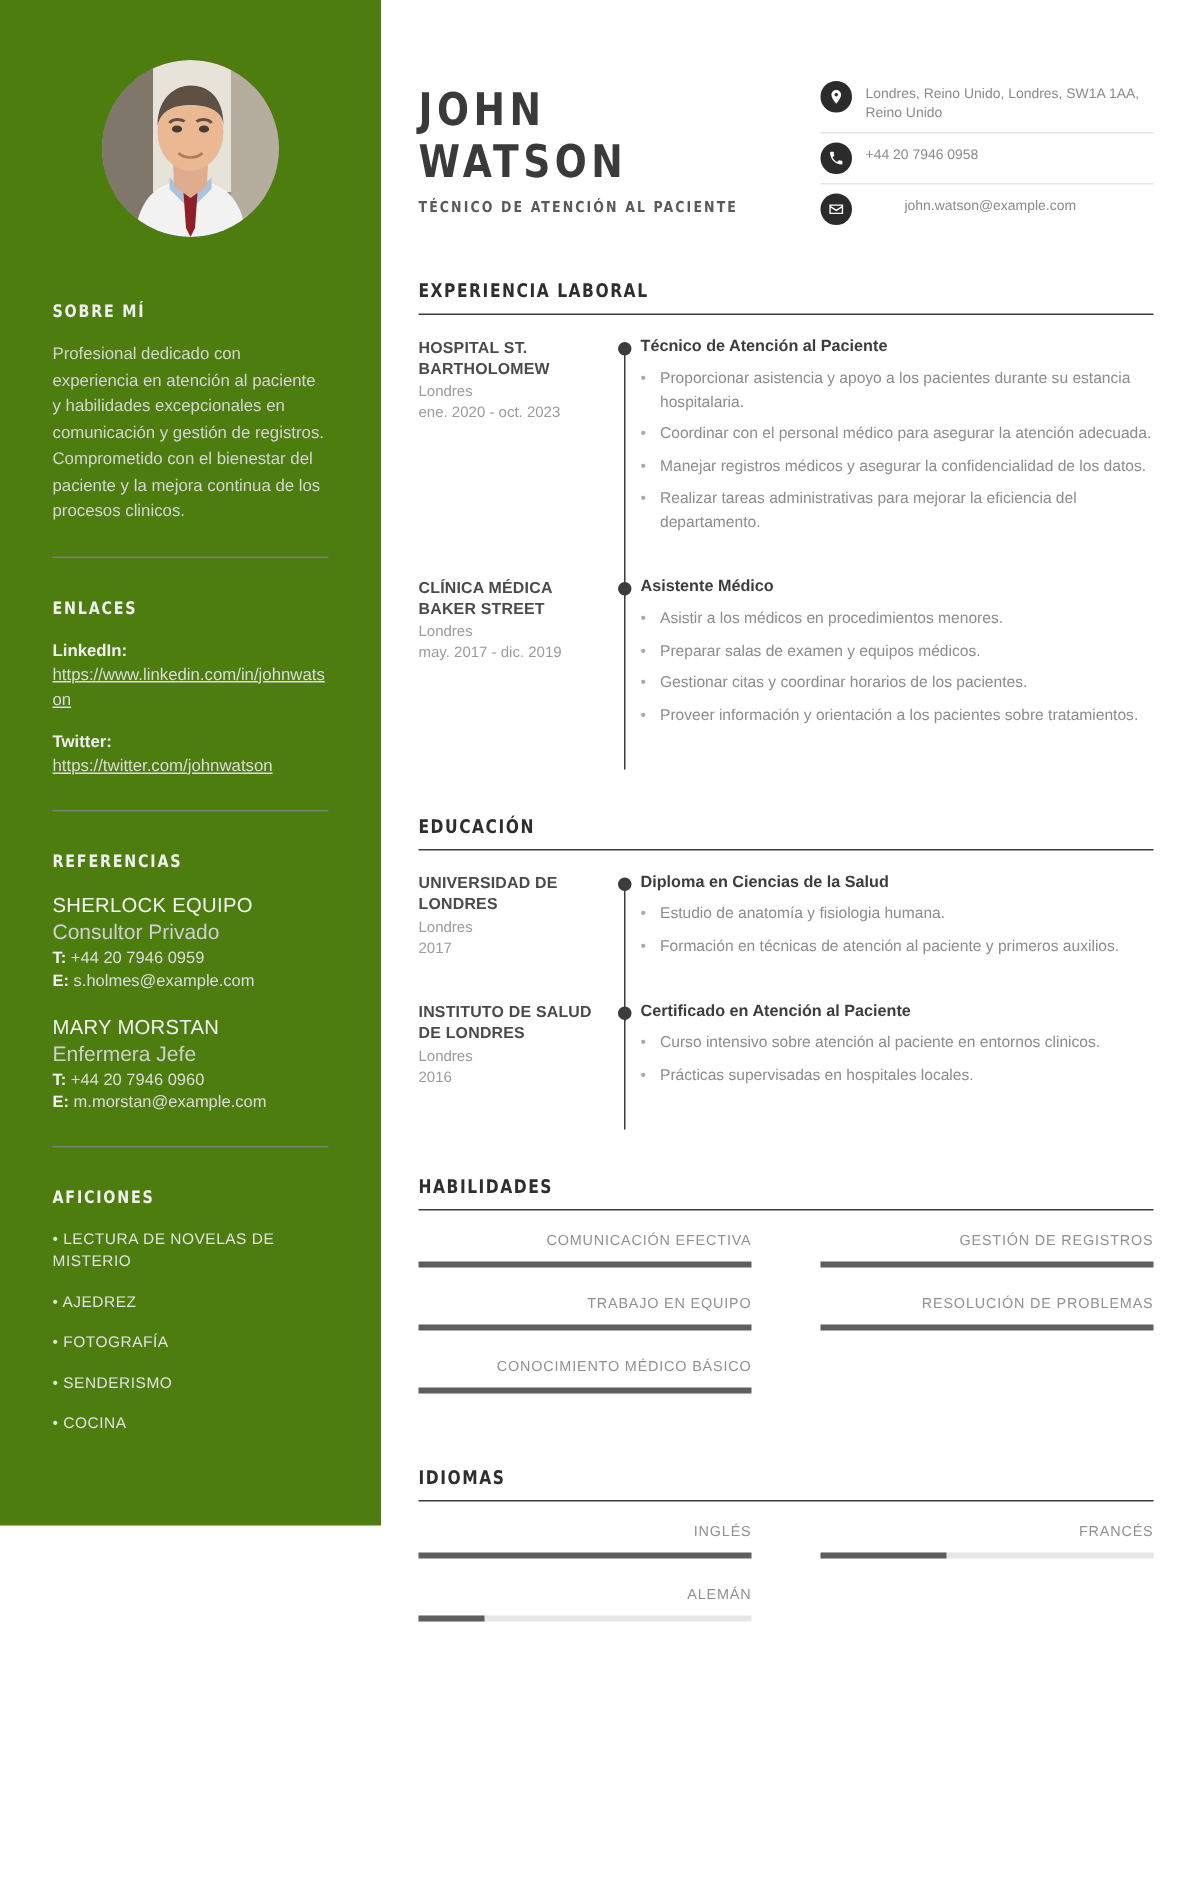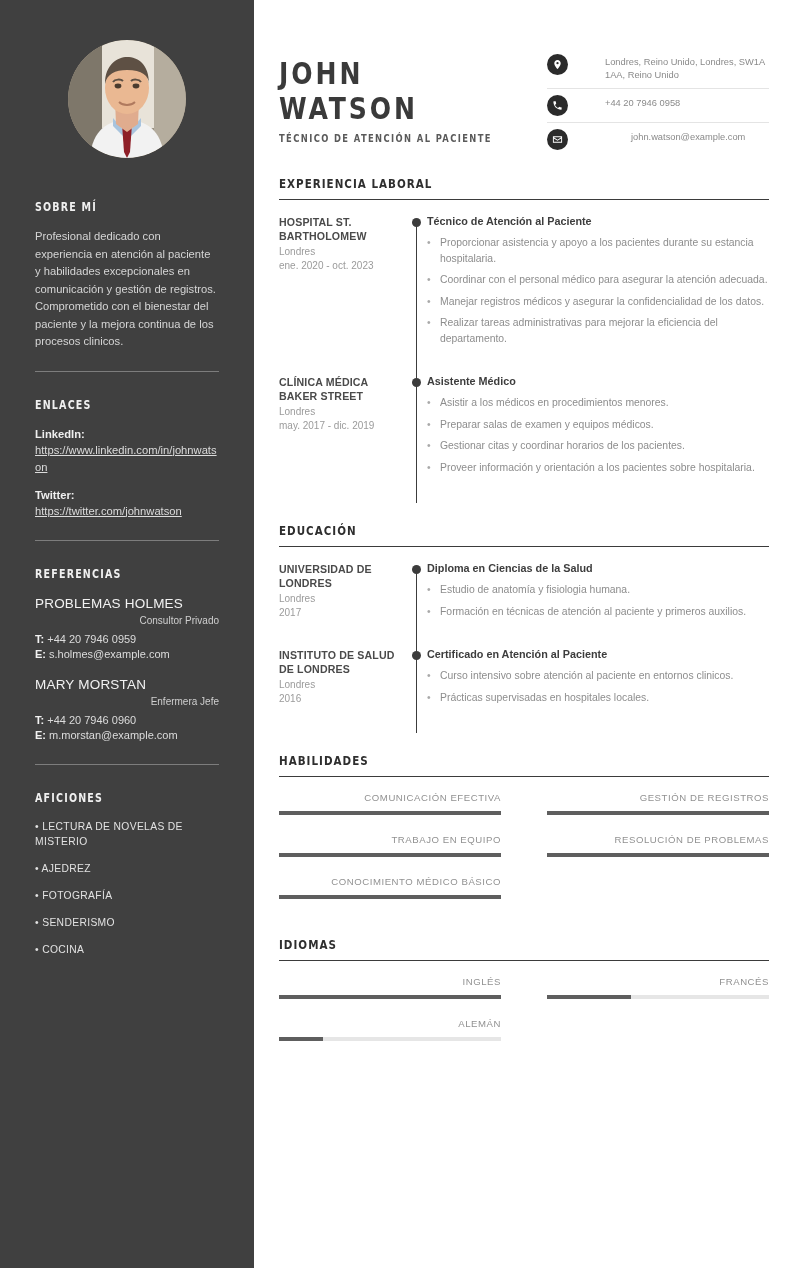--- a/index.html
+++ b/index.html
@@ -6,22 +6,22 @@
   html, body {
     width: 794px; height: 1268px;
     background: #ffffff;
     font-family: "Liberation Sans", sans-serif;
     overflow: hidden;
   }
   .page { position: relative; width: 794px; height: 1268px; display: flex; background:#fff; }
 
   
   .sidebar {
-    width: 254px; min-width: 254px; height: 1268px;
-    background: #404040;
+    width: 254px; min-width: 254px; height: 1017px;
+    background: #4d7c0f;
     padding: 0 35px;
     color: #d8d8d8;
   }
   .photo-wrap { width: 100%; display:flex; justify-content:center; padding-top: 40px; }
   .photo {
     width: 118px; height: 118px; border-radius: 50%;
     overflow: hidden; position: relative;
     background: #8b8071;
   }
   .photo svg { display:block; width:100%; height:100%; }
@@ -42,21 +42,21 @@
 
   .link-block { margin-bottom: 11px; }
   .link-label { font-size: 11.2px; font-weight: 700; color: #efefef; line-height: 16px; }
   .link-url {
     font-size: 11.2px; color: #dcdcdc; line-height: 17px;
     text-decoration: underline; word-break: break-all; display:block;
   }
 
   .ref-block { margin-bottom: 13px; }
   .ref-name { font-size: 13.5px; color: #f2f2f2; line-height: 18px; letter-spacing: .2px; }
-  .ref-role { font-size: 10px; color: #cfcfcf; line-height: 16px; margin-bottom: 3px; text-align: right; }
+  .ref-role { font-size: 14px; color: #cfcfcf; line-height: 16px; margin-bottom: 3px; }
   .ref-line { font-size: 11px; color: #dcdcdc; line-height: 15.5px; }
   .ref-line b { font-weight: 700; color: #f2f2f2; }
 
   .hobby { font-size: 10.3px; color: #e2e2e2; letter-spacing: .35px; line-height: 15px; margin-bottom: 12px; }
 
   
   .main { flex: 1; padding: 44px 25px 0 25px; position: relative; }
 
   .header { display: flex; justify-content: space-between; align-items: center; }
   .name {
@@ -72,23 +72,23 @@
     transform: scaleX(0.93); transform-origin: left center;
   }
   .contacts { width: 222px; margin-top: 4px; }
   .contact-row { display: flex; align-items: flex-start; padding: 6px 0; border-bottom: 1px solid #e4e4e4; }
   .contact-row:last-child { border-bottom: none; gap: 26px; }
   .cicon {
     width: 21px; height: 21px; border-radius: 50%; background: #2b2b2b;
     flex: 0 0 21px; margin-right: 9px; display:flex; align-items:center; justify-content:center;
   }
   .cicon svg { width: 11px; height: 11px; fill: #ffffff; }
-  .ctext { font-size: 9.3px; color: #8a8a8a; line-height: 13px; padding-top: 2px; margin-left: 28px; }
-
-  .sec { margin-top: 20px; }
+  .ctext { font-size: 9.3px; color: #8a8a8a; line-height: 13px; padding-top: 2px; }
+
+  .sec { margin-top: 30px; }
   .sec-title {
     font-family: "DejaVu Sans Condensed", "Liberation Sans Narrow", "Liberation Sans", sans-serif;
     font-size: 12.5px; font-weight: 700; letter-spacing: 1.1px;
     color: #2e2e2e; text-transform: uppercase; padding-bottom: 8px;
     transform: scaleX(0.92); transform-origin: left center;
   }
   .sec-rule { height: 1px; background: #3b3b3b; margin-bottom: 14px; }
 
   .entry { display: flex; position: relative; }
   .entry-left { width: 128px; min-width: 128px; padding-right: 12px; padding-top: 1px; }
@@ -166,21 +166,21 @@
         <div class="link-label">Twitter:</div>
         <a class="link-url" href="#">https://twitter.com/johnwatson</a>
       </div>
       <div class="divider"></div>
     </section>
 
     <section class="side-sec">
       <div class="side-h">REFERENCIAS</div>
 
       <div class="ref-block">
-        <div class="ref-name">PROBLEMAS HOLMES</div>
+        <div class="ref-name">SHERLOCK EQUIPO</div>
         <div class="ref-role">Consultor Privado</div>
         <div class="ref-line">
           <b>T:</b>
           <span>+44 20 7946 0959</span>
         </div>
         <div class="ref-line">
           <b>E:</b>
           <span>s.holmes@example.com</span>
         </div>
       </div>
@@ -301,21 +301,21 @@
           <div class="bullet">
               <span class="b">•</span>
               <span class="t">Preparar salas de examen y equipos médicos.</span>
             </div>
           <div class="bullet">
               <span class="b">•</span>
               <span class="t">Gestionar citas y coordinar horarios de los pacientes.</span>
             </div>
           <div class="bullet">
               <span class="b">•</span>
-              <span class="t">Proveer información y orientación a los pacientes sobre hospitalaria.</span>
+              <span class="t">Proveer información y orientación a los pacientes sobre tratamientos.</span>
             </div>
         </div>
       </div>
     </section>
 
     <section class="sec">
       <div class="sec-title">EDUCACIÓN</div>
       <div class="sec-rule"></div>
 
       <div class="entry">

